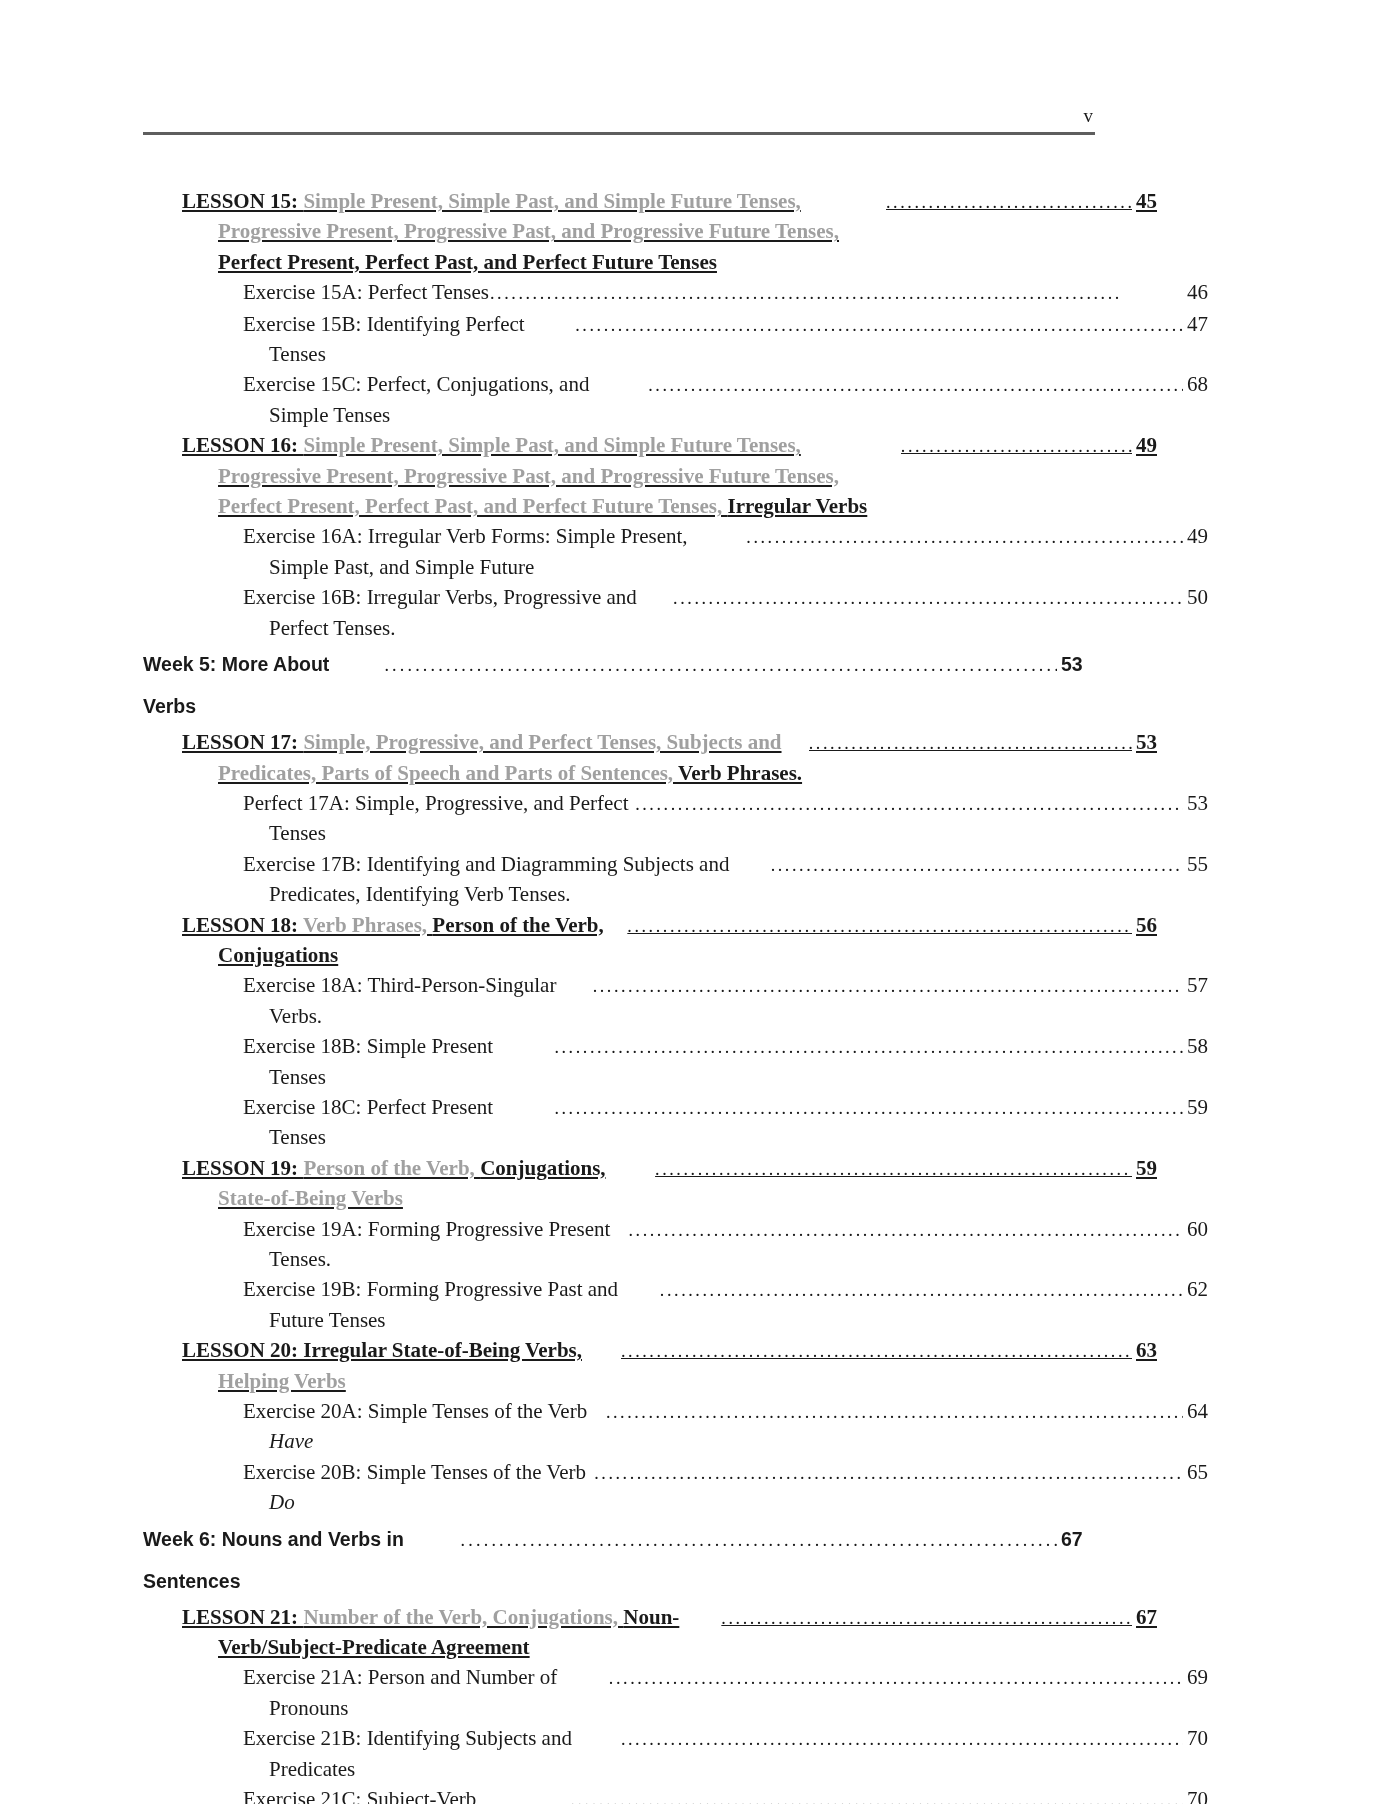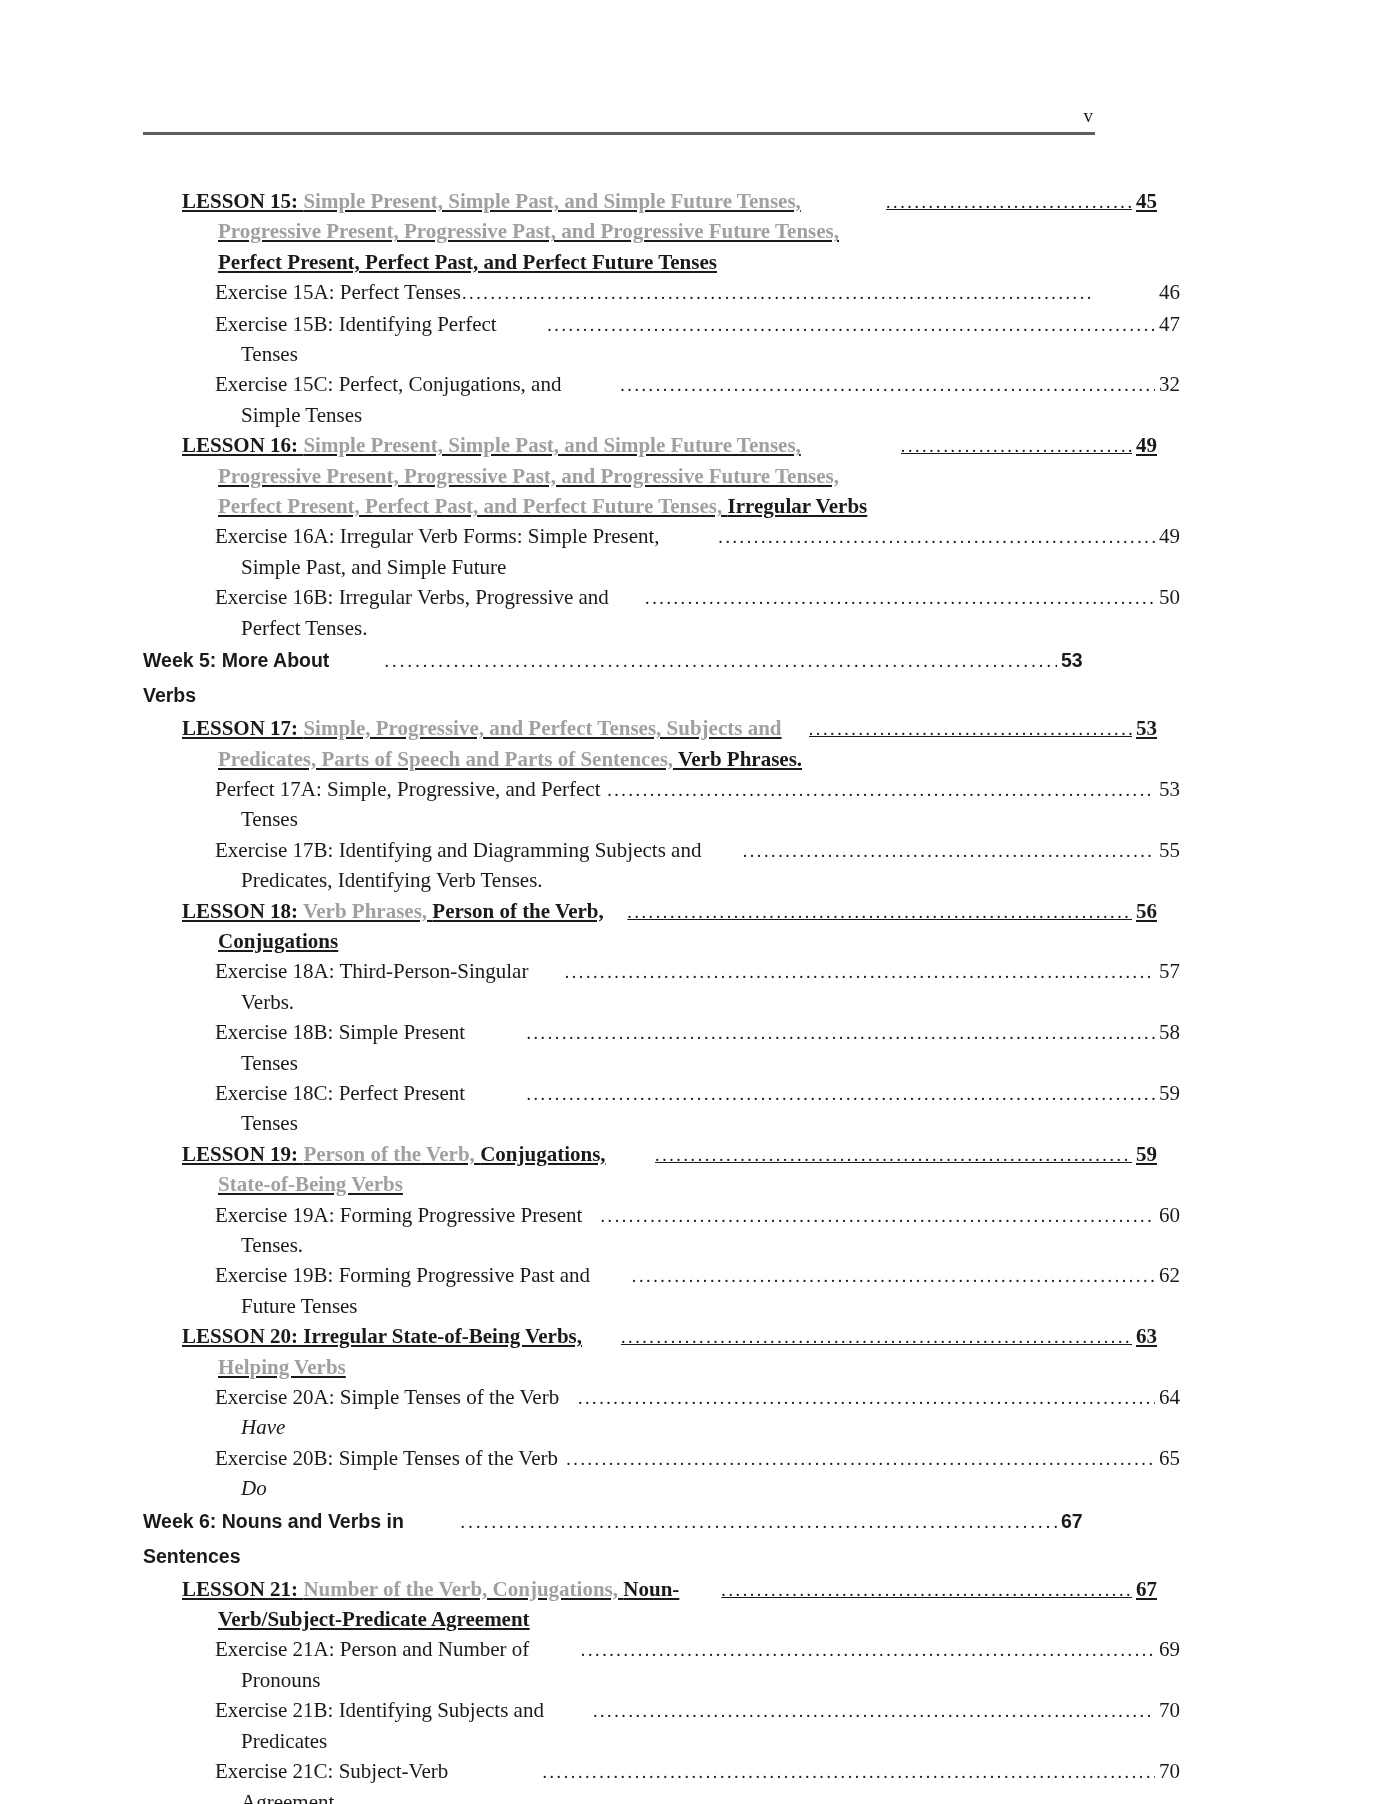--- a/index.html
+++ b/index.html
@@ -86,21 +86,21 @@
     flex: 0 0 auto;
     min-width: 34px;
     padding-left: 3px;
   }
 
   
   .lv-week {
     font-family: "Liberation Sans", "DejaVu Sans", sans-serif;
     font-weight: bold;
     font-size: 19.5px;
-    line-height: 35px;
+    line-height: 42px;
     margin-left: 0px;
     color: #1a1a1a;
   }
   .lv-week .leader {
     font-family: "Liberation Serif", "DejaVu Serif", serif;
     font-weight: normal;
     letter-spacing: 3.2px;
   }
   .lv-week .pageno {
     font-family: "Liberation Sans", "DejaVu Sans", sans-serif;
@@ -116,21 +116,21 @@
     padding-left: 36px;
     text-decoration: underline;
   }
   .lv-lesson .txt { text-indent: -36px; }
   .lv-lesson .pageno { font-weight: bold; }
 
   
   .lv-exercise {
     font-size: 21px;
     line-height: 30.4px;
-    margin-left: 72px;
+    margin-left: 100px;
     padding-left: 26px;
   }
   .lv-exercise .txt { text-indent: -26px; }
 
   .grey { color: #a0a0a0; }
   .black { color: #1a1a1a; }
   .bold { font-weight: bold; }
   .ital { font-style: italic; }
 </style>
 </head>
@@ -155,21 +155,21 @@
         <span class="pageno">46</span>
       </div>
       <div class="entry lv-exercise row">
         <span class="txt"><span class="black">Exercise 15B: Identifying Perfect Tenses</span></span>
         <span class="leader">.........................................................................................</span>
         <span class="pageno">47</span>
       </div>
       <div class="entry lv-exercise row">
         <span class="txt"><span class="black">Exercise 15C: Perfect, Conjugations, and Simple Tenses</span></span>
         <span class="leader">.........................................................................................</span>
-        <span class="pageno">32</span>
+        <span class="pageno">68</span>
       </div>
       <div class="entry lv-lesson row">
         <span class="txt"><span class="black bold">LESSON 16: </span><span class="grey bold">Simple Present, Simple Past, and Simple Future Tenses, Progressive Present, Progressive Past, and Progressive Future Tenses, Perfect Present, Perfect Past, and Perfect Future Tenses, </span><span class="black bold">Irregular Verbs</span></span>
         <span class="leader">.........................................................................................</span>
         <span class="pageno">49</span>
       </div>
       <div class="entry lv-exercise row">
         <span class="txt"><span class="black">Exercise 16A: Irregular Verb Forms: Simple Present, Simple Past, and Simple Future</span></span>
         <span class="leader">.........................................................................................</span>
         <span class="pageno">49</span>

